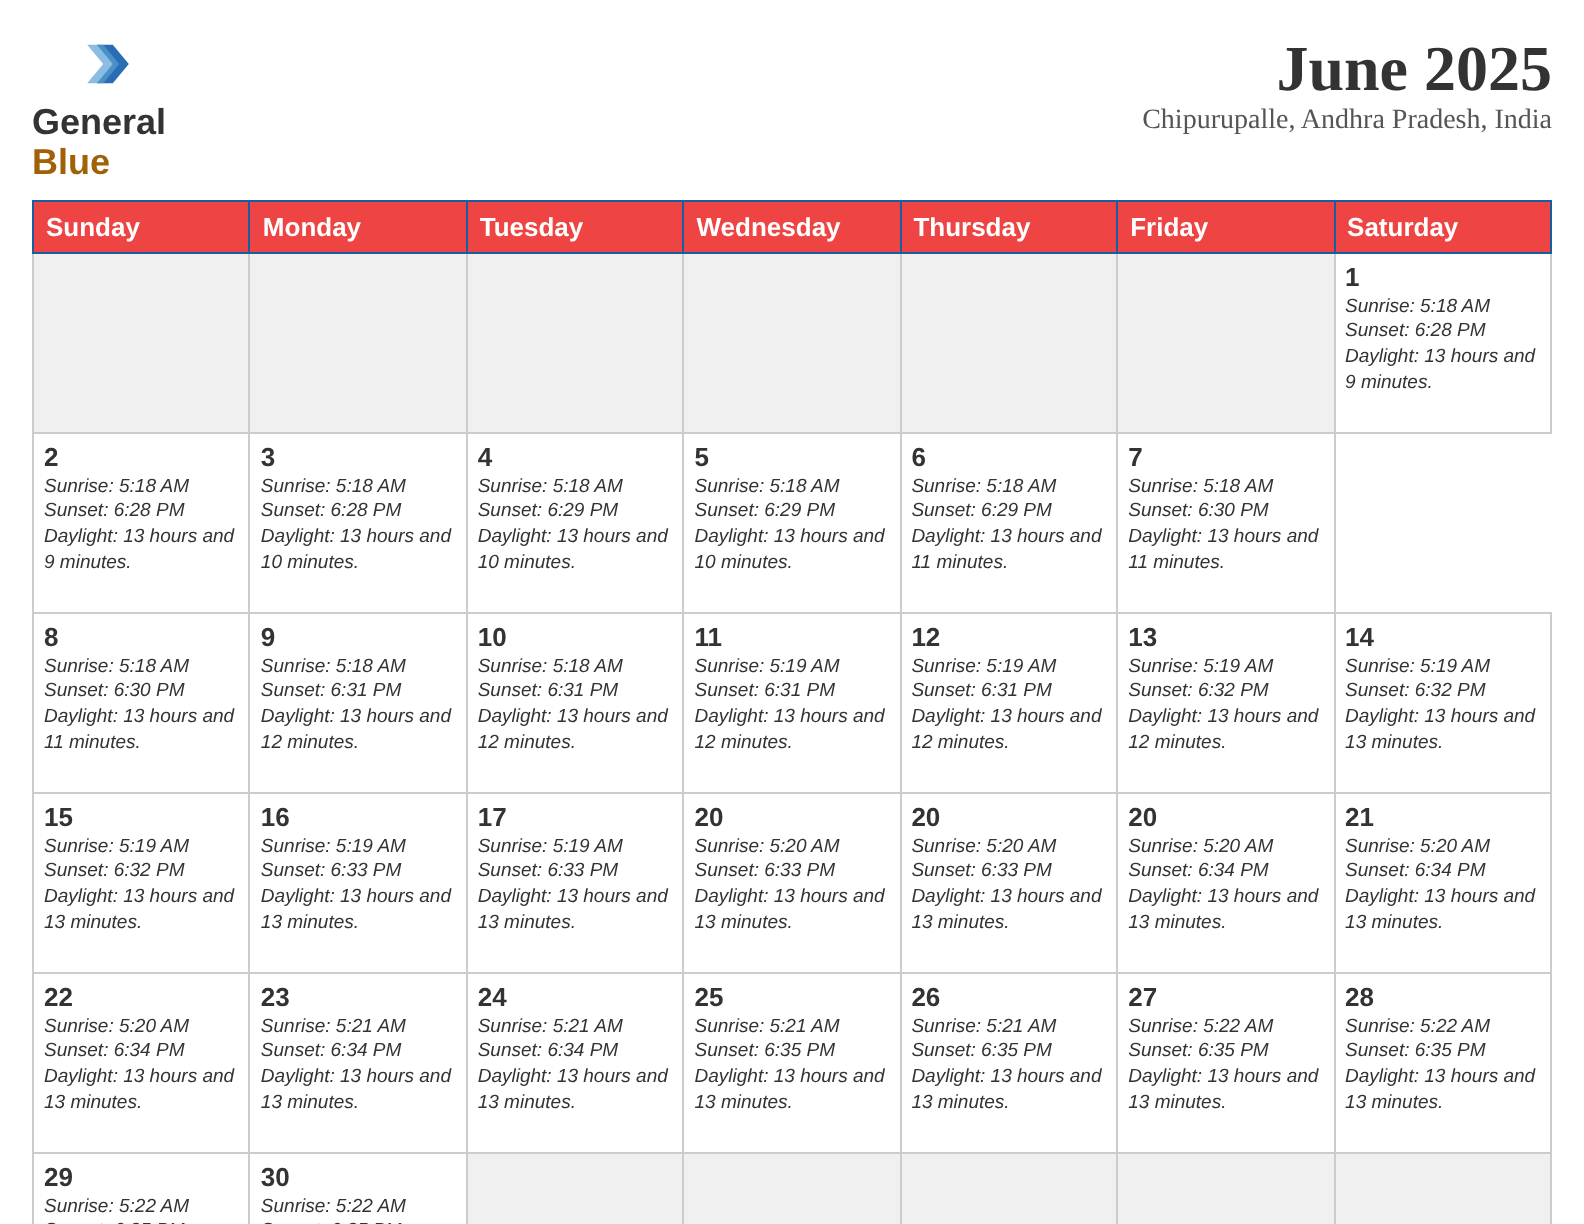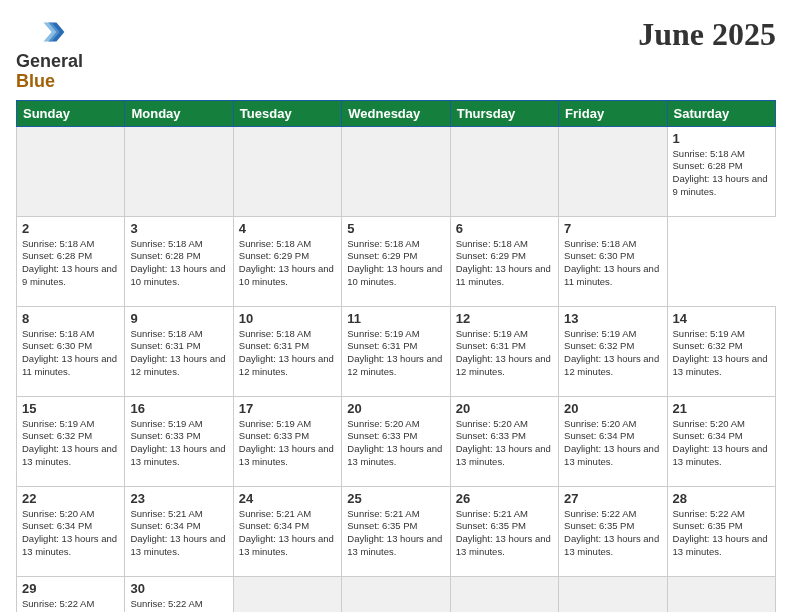--- a/index.html
+++ b/index.html
@@ -45,21 +45,21 @@
     .calendar-subtitle {
       font-size: 14px;
       color: #555;
     }
     table {
       width: 100%;
       border-collapse: collapse;
       table-layout: fixed;
     }
     th {
-      background: #15803d;
+      background: #ef4444;
       color: #fff;
       text-align: left;
       padding: 5px 6px;
       font-size: 13px;
       font-weight: bold;
       border: 1px solid #1a5da0;
     }
     td {
       border: 1px solid #ccc;
       vertical-align: top;
@@ -75,38 +75,40 @@
     .day-num {
       font-size: 13px;
       font-weight: bold;
       display: block;
       margin-bottom: 2px;
     }
     .day-info {
       font-size: 9.5px;
       line-height: 1.35;
       color: #333;
+      font-style: italic;
     }
   </style>
 </head>
 <body>
 
 <div class="header-area">
   <div class="logo">
     <svg class="logo-icon" viewBox="0 0 40 40">
       <polygon points="28,8 38,20 28,32 18,32 28,20 18,8" fill="#2a6db5"></polygon>
       <polygon points="22,8 32,20 22,32 12,32 22,20 12,8" fill="#5a9fd4" opacity="0.7"></polygon>
     </svg>
     <div class="logo-text">
       <div class="logo-general">General</div>
       <div class="logo-blue">Blue</div>
     </div>
   </div>
   <div class="title-area">
     <div class="calendar-title">June 2025</div>
+    <div class="calendar-subtitle">Chipurupalle, Andhra Pradesh, India</div>
   </div>
 </div>
 
 <table>
   <thead>
     <tr>
     <th>Sunday</th>
         <th>Monday</th>
         <th>Tuesday</th>
         <th>Wednesday</th>

